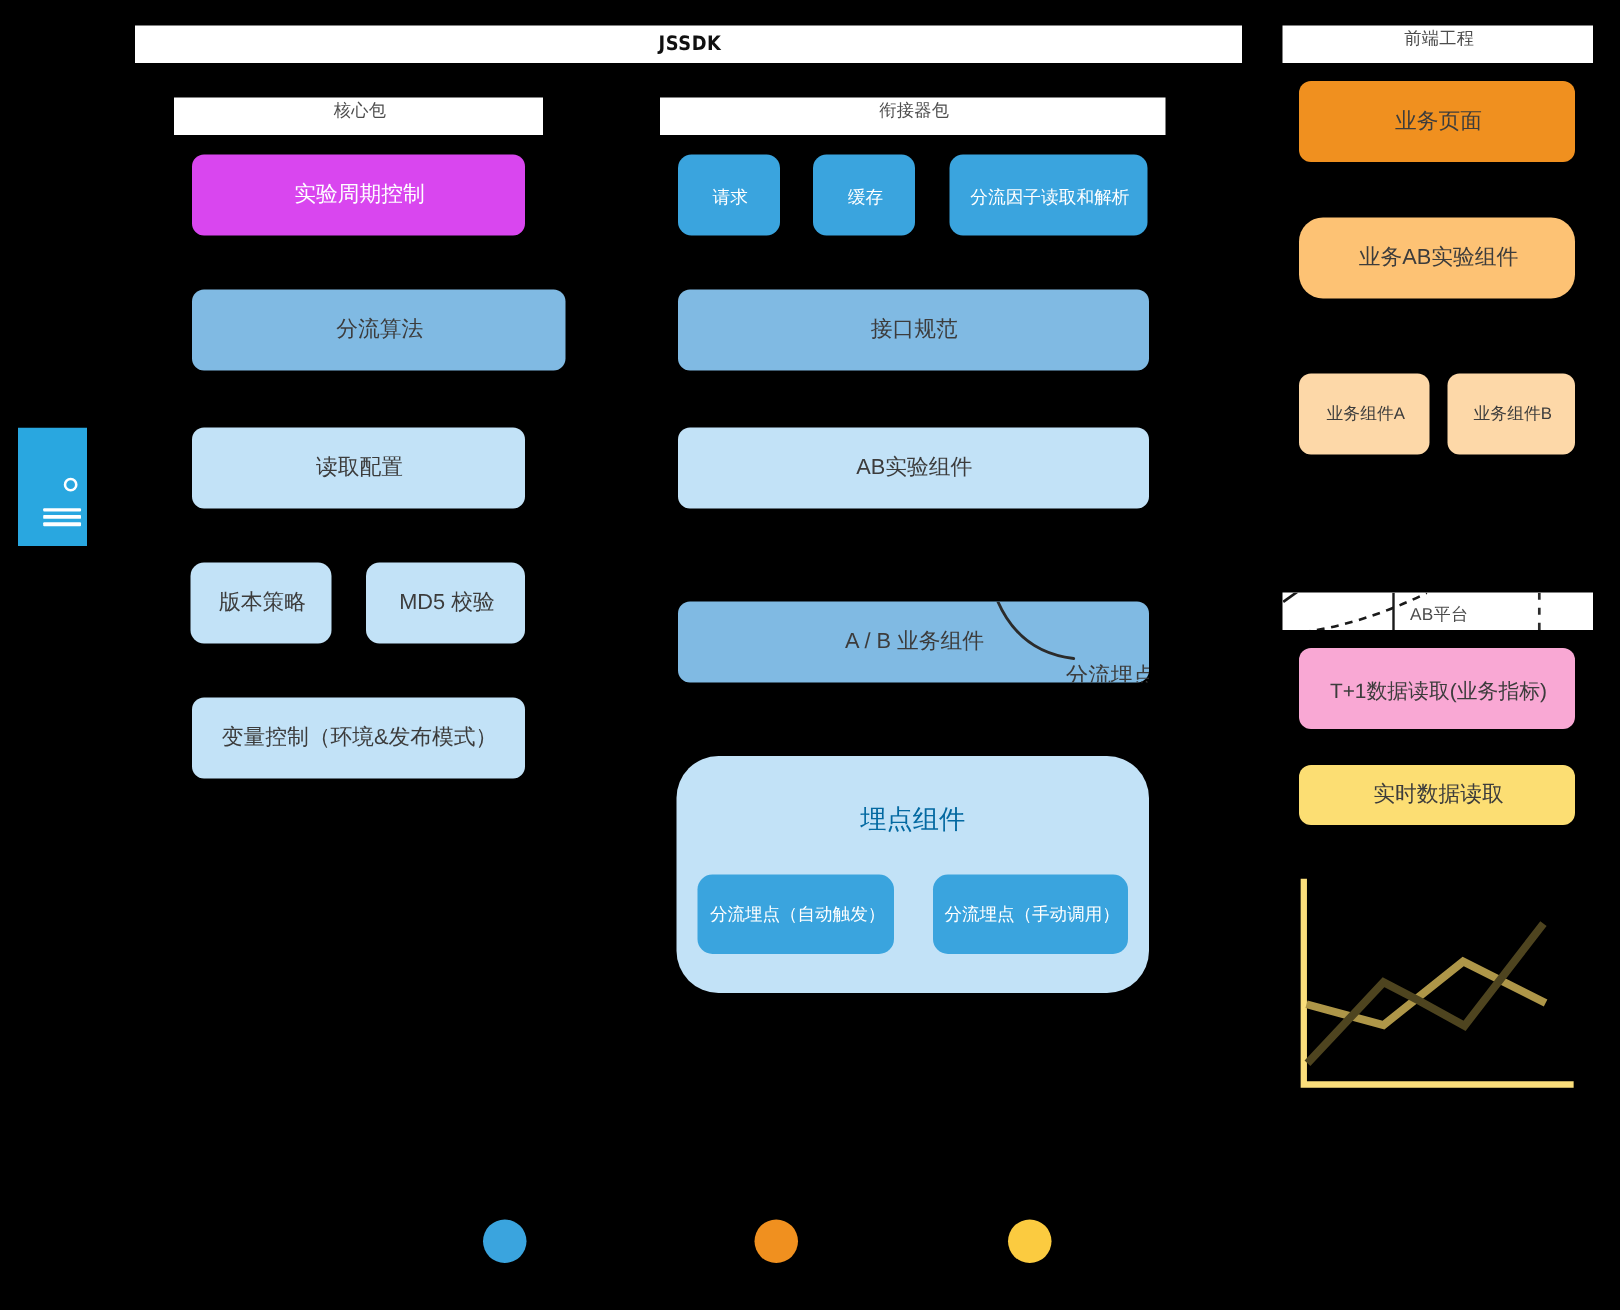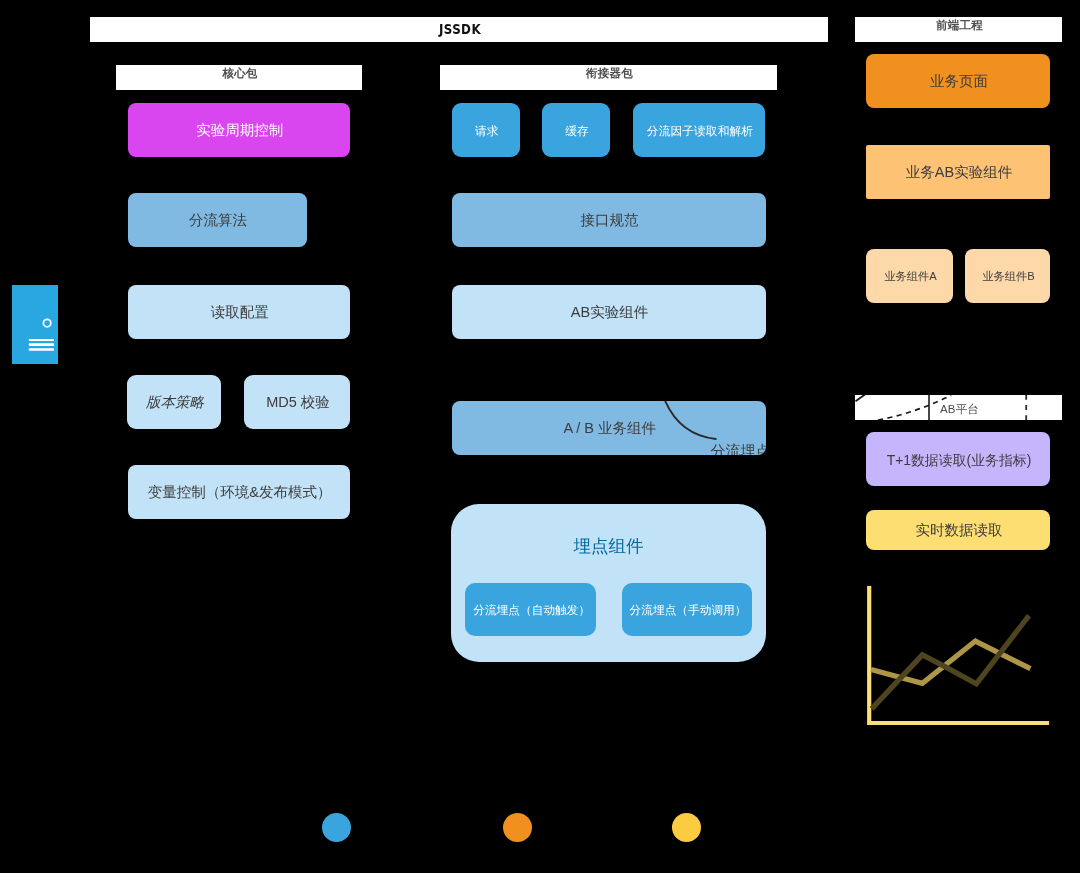--- a/index.html
+++ b/index.html
@@ -3,21 +3,21 @@
 <meta charset="utf-8">
 <title>JSSDK Architecture</title>
 <style>
   html,body{margin:0;padding:0;background:#000;width:1080px;height:873px;overflow:hidden;}
   body{font-family:"Liberation Sans","DejaVu Sans",sans-serif;-webkit-font-smoothing:antialiased;}
   .stage{position:relative;width:1080px;height:873px;background:#000;overflow:hidden;
          filter:opacity(1);}
   .abs{position:absolute;box-sizing:border-box;}
 
   .hdr{background:#ffffff;color:#4d4d4d;display:flex;align-items:center;justify-content:center;
-       font-size:11.5px;letter-spacing:.2px;padding:4px 0 12px 2px;font-weight:bold;}
+       font-size:11.5px;letter-spacing:.2px;padding:4px 0 12px 2px;}
   .hdr.bold{font-weight:bold;color:#101010;font-size:13.2px;letter-spacing:.4px;
             font-family:"DejaVu Sans",sans-serif;font-stretch:condensed;padding:1px 0 2px 2px;}
   .node{display:flex;align-items:center;justify-content:center;text-align:center;
         border-radius:8px;line-height:1.2;padding:2px 0 0 2px;}
   .node.dark{color:#ffffff;}
   .node.light{color:#3c3c3c;}
   .legend-dot{border-radius:50%;}
 </style>
 </head>
 <body>
@@ -33,25 +33,25 @@
       <rect x="16.8" y="63.2" width="25.2" height="2.6" rx="0.6" fill="#ffffff"></rect>
     </svg>
   </div>
 
   <div class="abs hdr bold" style="left:90px;top:17px;width:738px;height:25px;">JSSDK</div>
 
   <div class="abs hdr" style="left:116px;top:65px;width:246px;height:25px;">核心包</div>
 
   <div class="abs node dark" style="left:127.6px;top:103px;width:222.2px;height:54px;background:#d946ef;font-size:14.5px;border-radius:8px;">实验周期控制</div>
 
-  <div class="abs node light" style="left:127.6px;top:193px;width:179px;height:54px;background:#80bae3;font-size:14.5px;border-radius:8px;">分流算法</div>
+  <div class="abs node light" style="left:127.6px;top:193px;width:249px;height:54px;background:#80bae3;font-size:14.5px;border-radius:8px;">分流算法</div>
 
   <div class="abs node light" style="left:127.6px;top:285px;width:222.2px;height:54px;background:#c2e2f7;font-size:14.5px;border-radius:8px;">读取配置</div>
 
-  <div class="abs node light" style="left:127.3px;top:375px;width:93.5px;height:54px;background:#c2e2f7;font-size:14.5px;border-radius:9px;font-style:italic;">版本策略</div>
+  <div class="abs node light" style="left:127.3px;top:375px;width:93.5px;height:54px;background:#c2e2f7;font-size:14.5px;border-radius:9px;">版本策略</div>
 
   <div class="abs node light" style="left:244.2px;top:375px;width:105.6px;height:54px;background:#c2e2f7;font-size:14.5px;border-radius:9px;">MD5 校验</div>
 
   <div class="abs node light" style="left:127.6px;top:465px;width:222.2px;height:54px;background:#c2e2f7;font-size:14.5px;border-radius:8px;">变量控制（环境&amp;发布模式）</div>
 
   <div class="abs hdr" style="left:440px;top:65px;width:337px;height:25px;">衔接器包</div>
 
   <div class="abs node dark" style="left:451.5px;top:103px;width:68.5px;height:54px;background:#3aa4de;font-size:11.8px;border-radius:9px;">请求</div>
 
   <div class="abs node dark" style="left:542px;top:103px;width:68px;height:54px;background:#3aa4de;font-size:11.8px;border-radius:9px;">缓存</div>
@@ -74,40 +74,40 @@
 
   <div class="abs" style="left:451.3px;top:504px;width:314.5px;height:158px;background:#c2e2f7;border-radius:28px;"></div>
   <div class="abs" style="left:451.3px;top:534px;width:314.5px;height:24px;color:#0369a1;font-size:17.5px;text-align:center;line-height:24px;">埋点组件</div>
   <div class="abs node dark" style="left:465.2px;top:583px;width:131px;height:53px;background:#3aa4de;font-size:11.7px;border-radius:10px;">分流埋点（自动触发）</div>
   <div class="abs node dark" style="left:621.8px;top:583px;width:130.5px;height:53px;background:#3aa4de;font-size:11.7px;border-radius:10px;">分流埋点（手动调用）</div>
 
   <div class="abs hdr" style="left:855px;top:17px;width:207px;height:25px;">前端工程</div>
 
   <div class="abs node light" style="left:866px;top:54px;width:184px;height:54px;background:#f0901f;font-size:14.5px;border-radius:8px;">业务页面</div>
 
-  <div class="abs node light" style="left:866px;top:145px;width:184px;height:54px;background:#fdc274;font-size:14.5px;border-radius:2px;">业务AB实验组件</div>
+  <div class="abs node light" style="left:866px;top:145px;width:184px;height:54px;background:#fdc274;font-size:14.5px;border-radius:16px;">业务AB实验组件</div>
 
   <div class="abs node light" style="left:965px;top:249px;width:85px;height:54px;background:#fdd8a8;font-size:11.2px;border-radius:8px;">业务组件B</div>
 
   <div class="abs node light" style="left:866px;top:249px;width:87px;height:54px;background:#fdd8a8;font-size:11.2px;border-radius:8px;">业务组件A</div>
 
   <div class="abs" style="left:855px;top:395px;width:207px;height:25px;background:#ffffff;overflow:hidden;">
     <svg width="207" height="25" viewBox="0 0 207 25" style="display:block;position:absolute;left:0;top:0;">
       <path d="M0.5 6.2 L10 -0.5" fill="none" stroke="#1a1a1a" stroke-width="1.8"></path>
       <path d="M13.5 26.5 Q 54 21, 96.2 0.3" fill="none" stroke="#1a1a1a" stroke-width="1.7" stroke-dasharray="5.2 4.4"></path>
       <path d="M74 0 L74 25" fill="none" stroke="#1a1a1a" stroke-width="1.6"></path>
       <path d="M171.2 0 L171.2 25" fill="none" stroke="#2c2c2c" stroke-width="1.8" stroke-dasharray="4.8 5.3"></path>
     </svg>
     <div style="position:absolute;left:0;top:0;width:207px;height:25px;
                 display:flex;align-items:center;justify-content:center;
                 color:#4d4d4d;font-size:11.5px;letter-spacing:.2px;
                 box-sizing:border-box;padding:4px 0 0 2px;">AB平台</div>
   </div>
 
-  <div class="abs node light" style="left:866px;top:432px;width:184px;height:54px;background:#c4b5fd;font-size:13.9px;border-radius:8px;">T+1数据读取(业务指标)</div>
+  <div class="abs node light" style="left:866px;top:432px;width:184px;height:54px;background:#f9a8d4;font-size:13.9px;border-radius:8px;">T+1数据读取(业务指标)</div>
 
   <div class="abs node light" style="left:866px;top:510px;width:184px;height:40px;background:#fcde73;font-size:14.5px;border-radius:8px;">实时数据读取</div>
 
   <div class="abs" style="left:862px;top:583px;width:196px;height:150px;">
     <svg width="196" height="150" viewBox="0 0 196 150" style="display:block">
       <path d="M7.2 5 L7.2 140 L185 140" fill="none" stroke="#fade7b" stroke-width="4.2" stroke-linecap="square" stroke-linejoin="miter"></path>
       <polyline fill="none" stroke-width="5.3" stroke-linejoin="miter" stroke-linecap="butt" stroke="#ae9648" points="9.00,86.48 60.33,100.40 113.41,58.04 168.40,85.64"></polyline>
       <polyline fill="none" stroke-width="5.3" stroke-linejoin="miter" stroke-linecap="butt" stroke="#4e441f" points="9.64,125.84 60.33,71.84 83.44,83.84 114.36,100.88 166.97,32.72"></polyline>
     </svg>
   </div>

